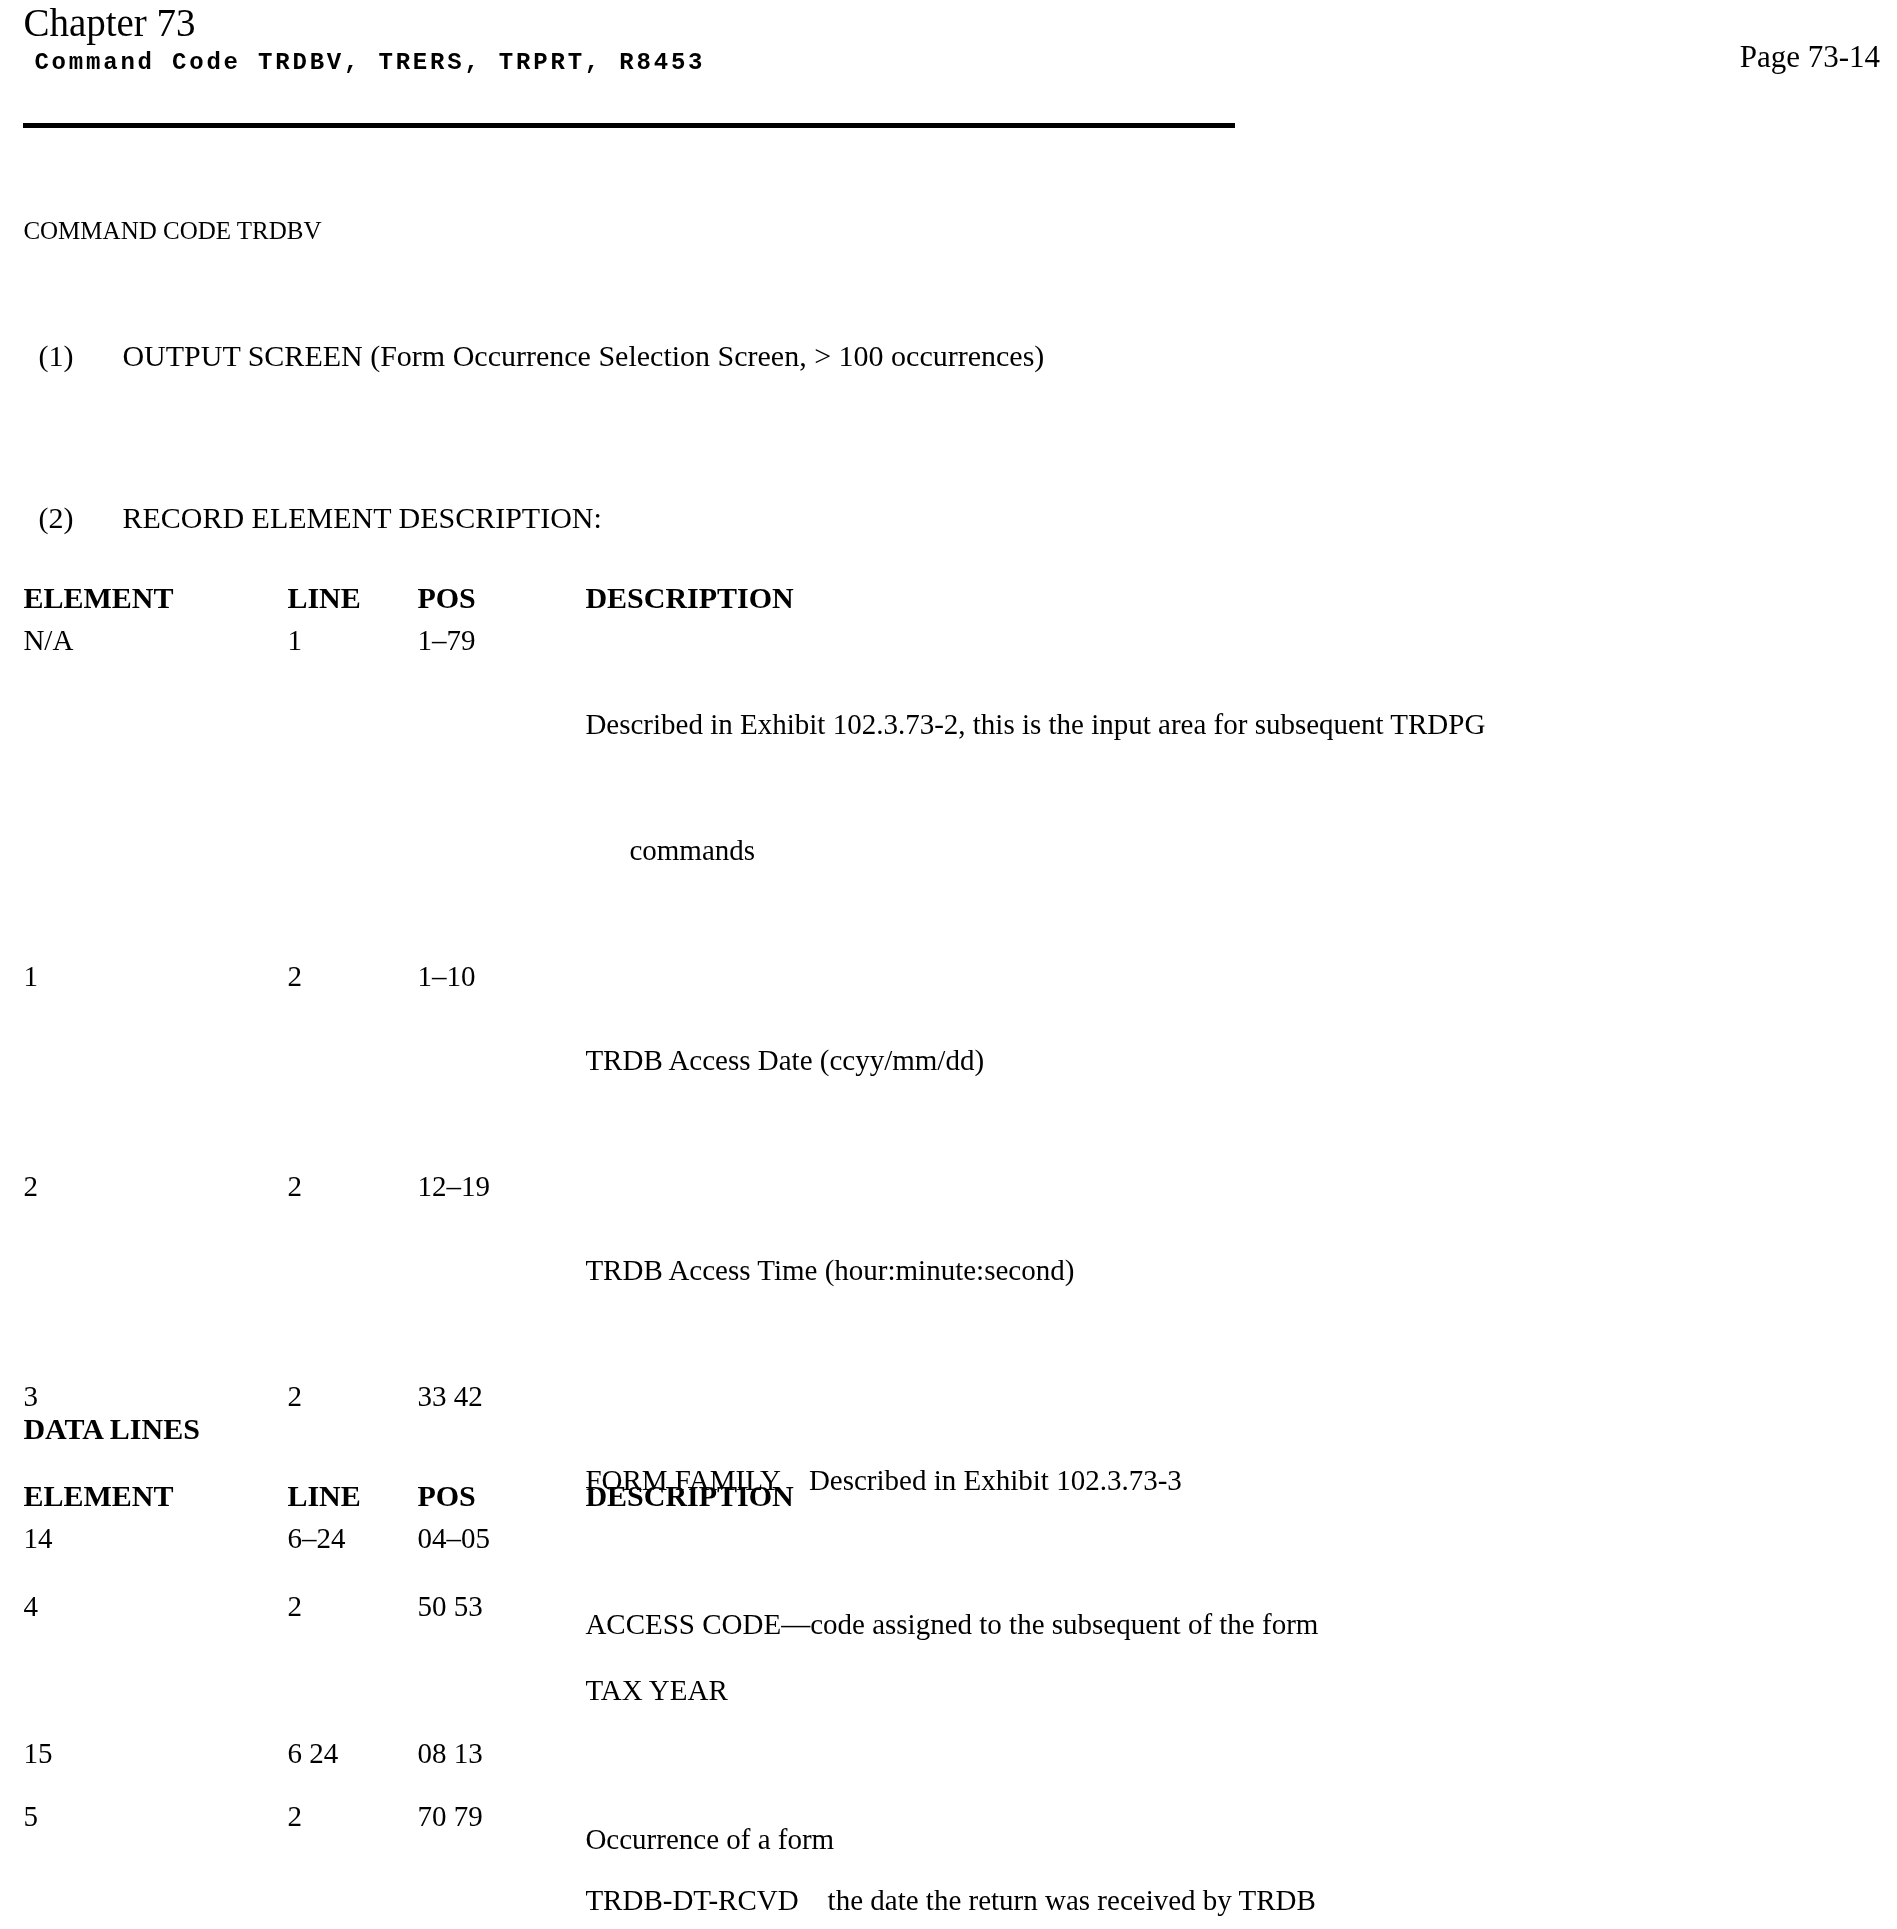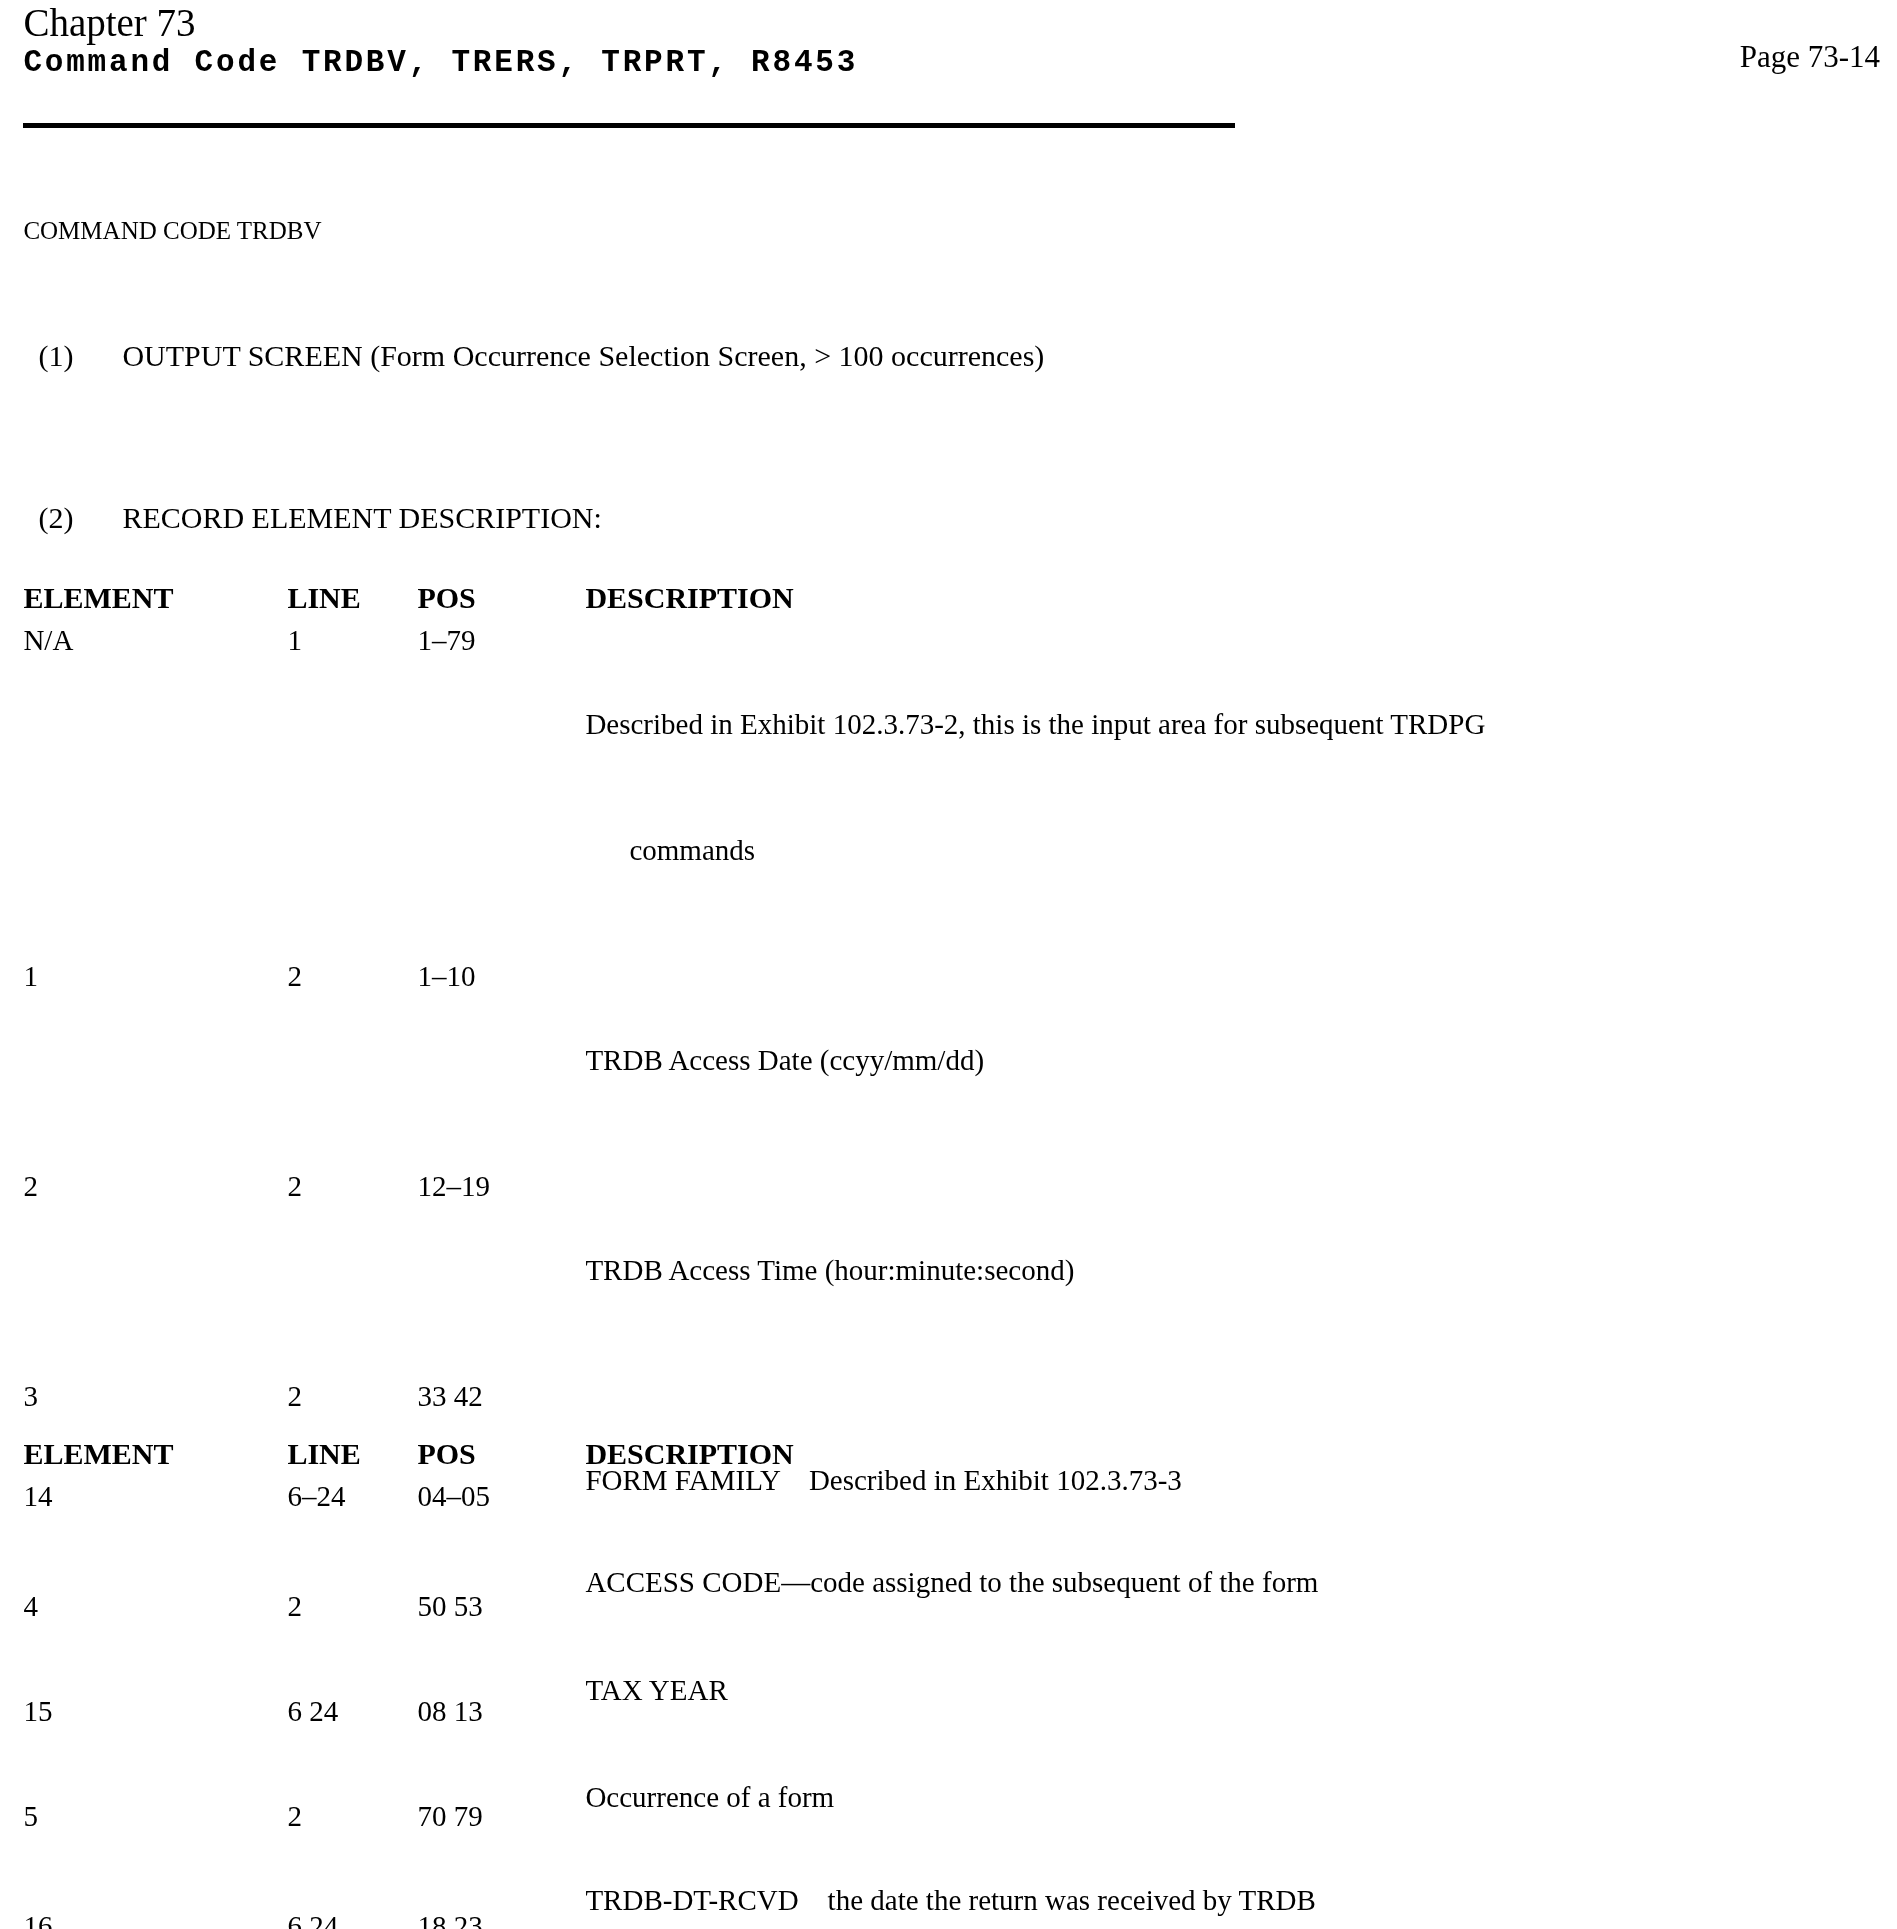--- a/index.html
+++ b/index.html
@@ -9,21 +9,21 @@
     font-family:"Liberation Serif", serif;
     position:relative; overflow:hidden;
   }
   .abs { position:absolute; }
 
   
   .masthead { left:23.4px; top:3.7px; }
   .chapter-line { font-size:39px; line-height:37px; }
   .command-line {
     font-family:"Liberation Mono", monospace;
-    font-weight:bold; font-size:31px; letter-spacing:2.8px; line-height:43px;
+    font-weight:bold; font-size:24px; letter-spacing:2.8px; line-height:43px;margin-left:11px;
   }
   .pagenum { right:17px; top:3.7px; font-size:31px; line-height:37px;margin-top:34px; }
 
   .rule { left:23.4px; top:123px; width:1212px; height:4.7px; background:#000; }
 
   .sect-heading { left:23.4px; top:217px; font-weight:normal; font-size:25px; }
 
   .num-item { left:23.4px; font-size:30px; white-space:pre; }
   .num-item .num { display:inline-block; width:84px; }
   #item1 { top:305px; }
@@ -124,20 +124,21 @@
     <span class="cell">2</span>
     <span class="cell">70 79</span>
     <span class="cell">
       <span class="dline">TRDB-DT-RCVD    the date the return was received by TRDB</span>
     </span>
   </div>
 
 </div>
 
 <div class="abs" id="block2">
+  <div class="datalines-heading">DATA LINES</div>
 
   <div id="table2">
     <div class="trow thead">
       <span class="cell">ELEMENT</span>
       <span class="cell">LINE</span>
       <span class="cell">POS</span>
       <span class="cell">DESCRIPTION</span>
     </div>
 
     <div class="trow">

